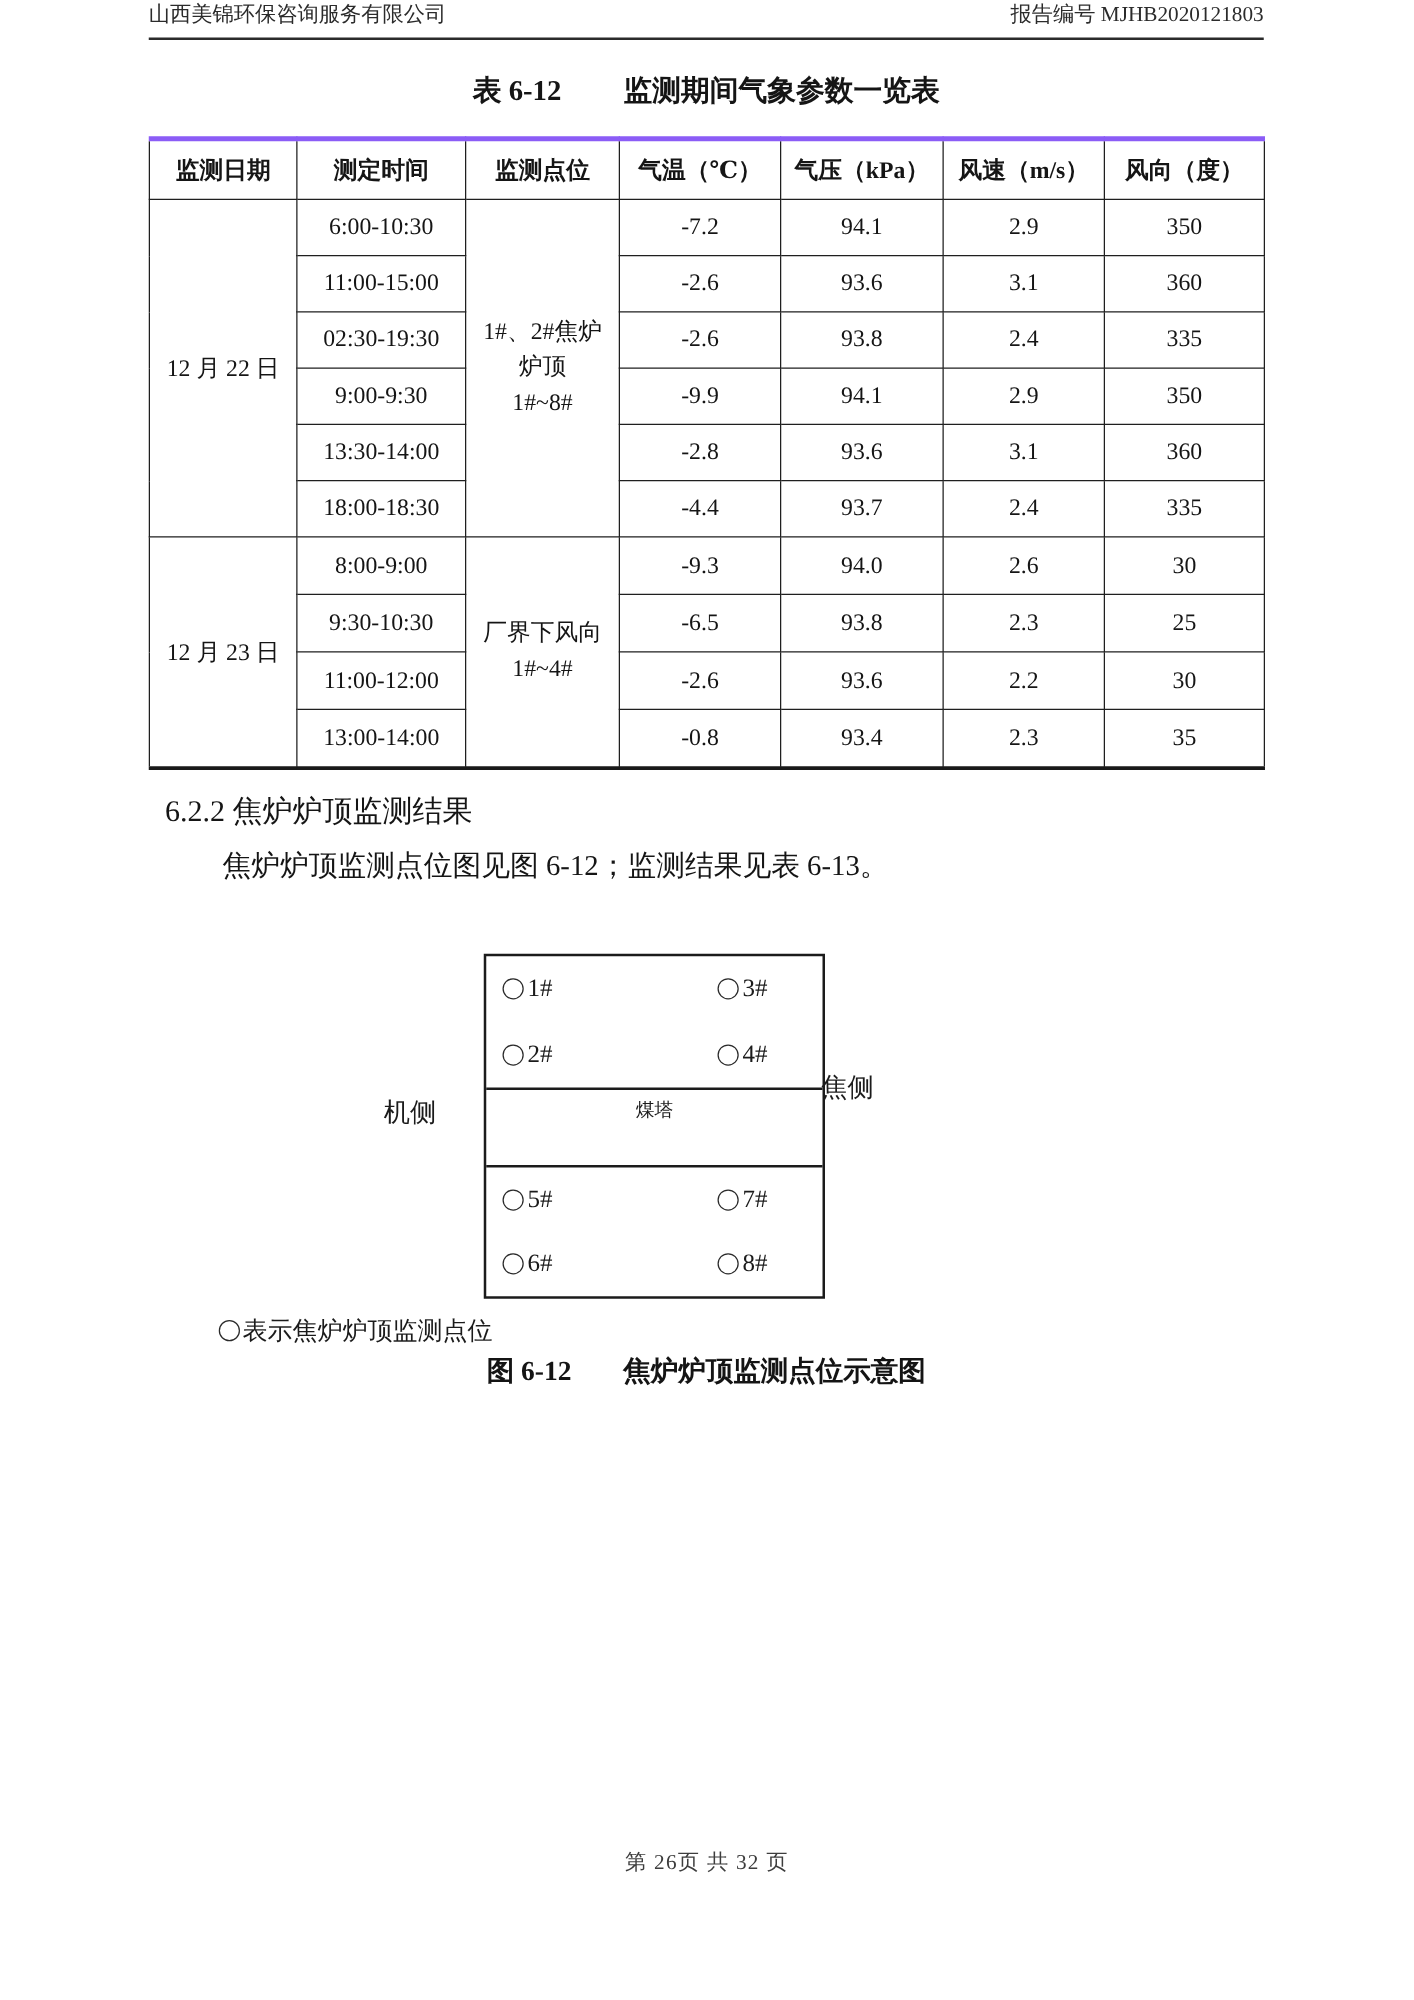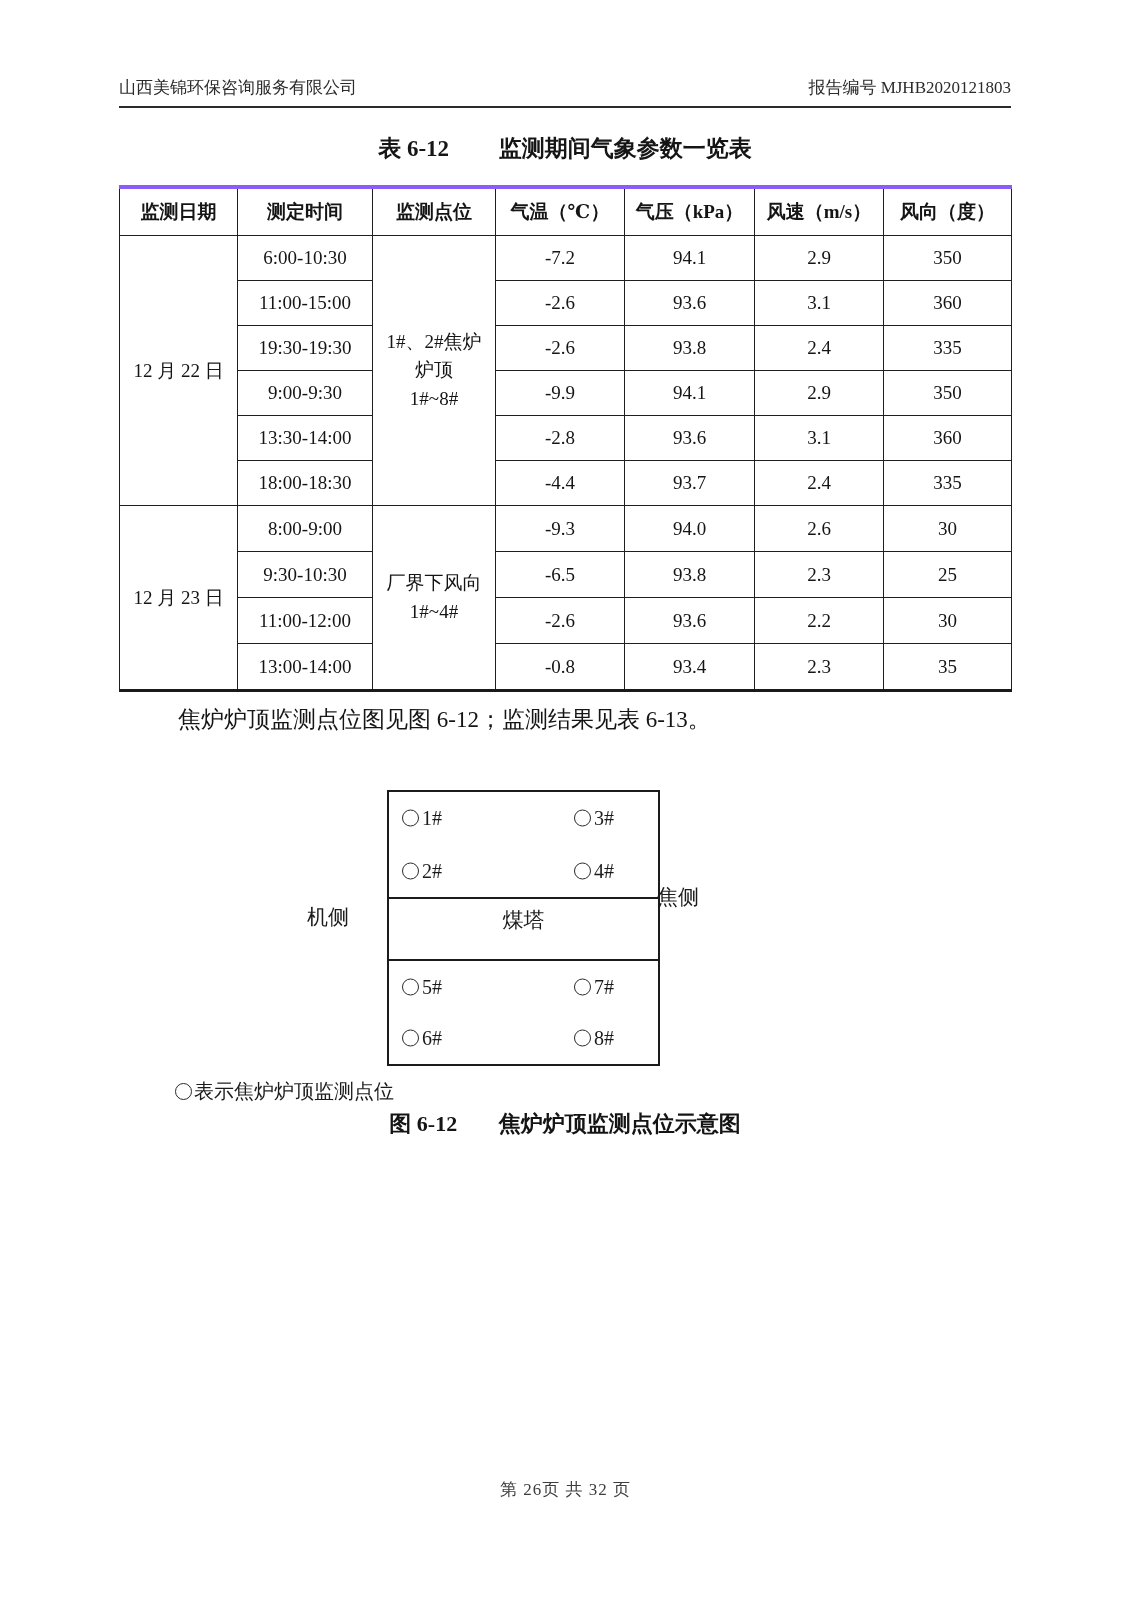--- a/index.html
+++ b/index.html
@@ -18,21 +18,20 @@
     position: absolute;
     left: 119px; top: 0;
     width: 892px;
   }
 
   
   .doc-header {
     display: flex;
     justify-content: space-between;
     align-items: flex-end;
-    padding-top: 76px;
     padding-bottom: 7px;
     border-bottom: 2px solid #2b2b2b;
     font-size: 17px;
     color: #2b2b2b;
   }
 
   
   .tbl-title {
     margin-top: 25px;
     text-align: center;
@@ -106,21 +105,21 @@
     display: flex;
     flex-direction: column;
   }
   .sec-top { height: 105px; display: flex; flex-direction: column; }
   .sec-mid {
     height: 64px;
     border-top: 2px solid #1b1b1b;
     border-bottom: 2px solid #1b1b1b;
     box-sizing: border-box;
     text-align: center;
-    font-size: 21px;
+    font-size: 15px;
     padding-top: 7px;
     color: #1b1b1b;
   }
   .sec-bottom { flex: 1; display: flex; flex-direction: column; }
   .prow {
     position: relative;
     flex: 1;
   }
   .pt {
     position: absolute;
@@ -226,21 +225,21 @@
           <td>350</td>
         </tr>
         <tr class="g1">
           <td>11:00-15:00</td>
           <td>-2.6</td>
           <td>93.6</td>
           <td>3.1</td>
           <td>360</td>
         </tr>
         <tr class="g1">
-          <td>19:30-19:30</td>
+          <td>02:30-19:30</td>
           <td>-2.6</td>
           <td>93.8</td>
           <td>2.4</td>
           <td>335</td>
         </tr>
         <tr class="g1">
           <td>9:00-9:30</td>
           <td>-9.9</td>
           <td>94.1</td>
           <td>2.9</td>
@@ -290,20 +289,21 @@
         <tr class="g2">
           <td>13:00-14:00</td>
           <td>-0.8</td>
           <td>93.4</td>
           <td>2.3</td>
           <td>35</td>
         </tr>
       </tbody>
     </table>
 
+    <div class="sec-heading">6.2.2 焦炉炉顶监测结果</div>
     <div class="sec-paragraph">焦炉炉顶监测点位图见图 6-12；监测结果见表 6-13。</div>
 
     <div class="figure-area">
       <div class="side-label machine-label">机侧</div>
       <div class="side-label coke-label">焦侧</div>
       <div class="oven-box">
         <div class="sec-top">
           <div class="prow">
             <span class="pt pt-left">
               <span class="circle"></span>

